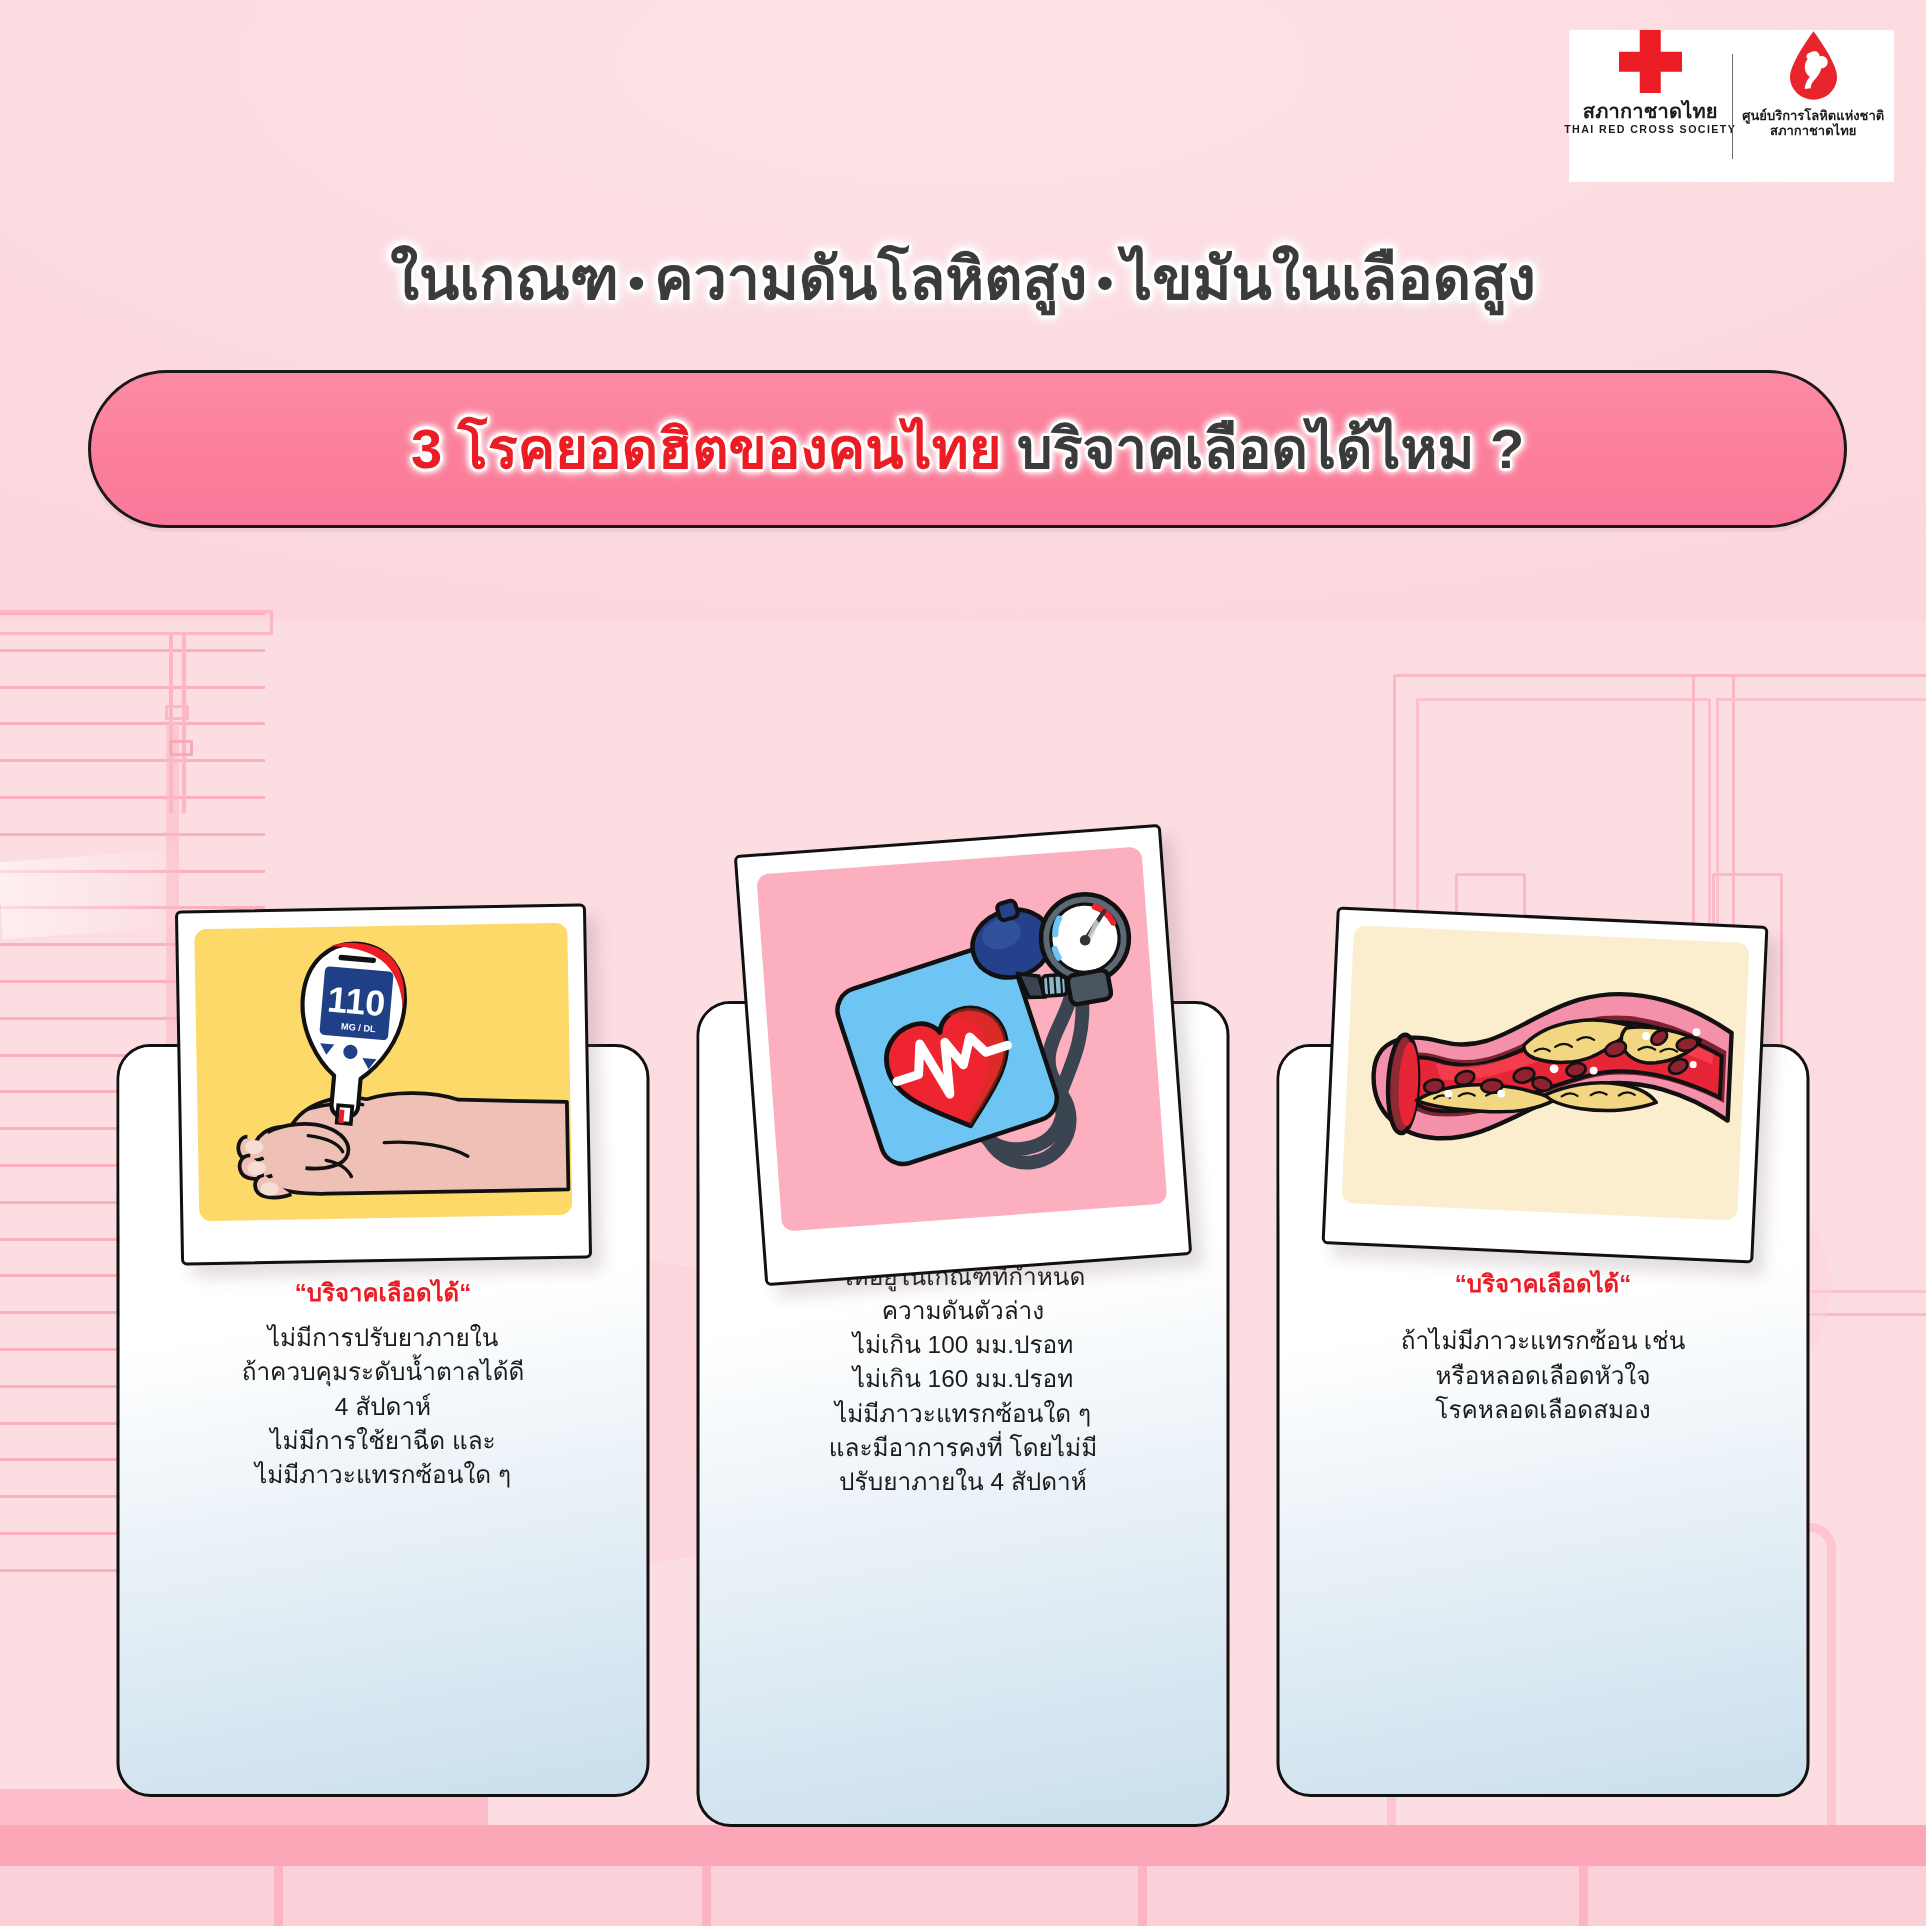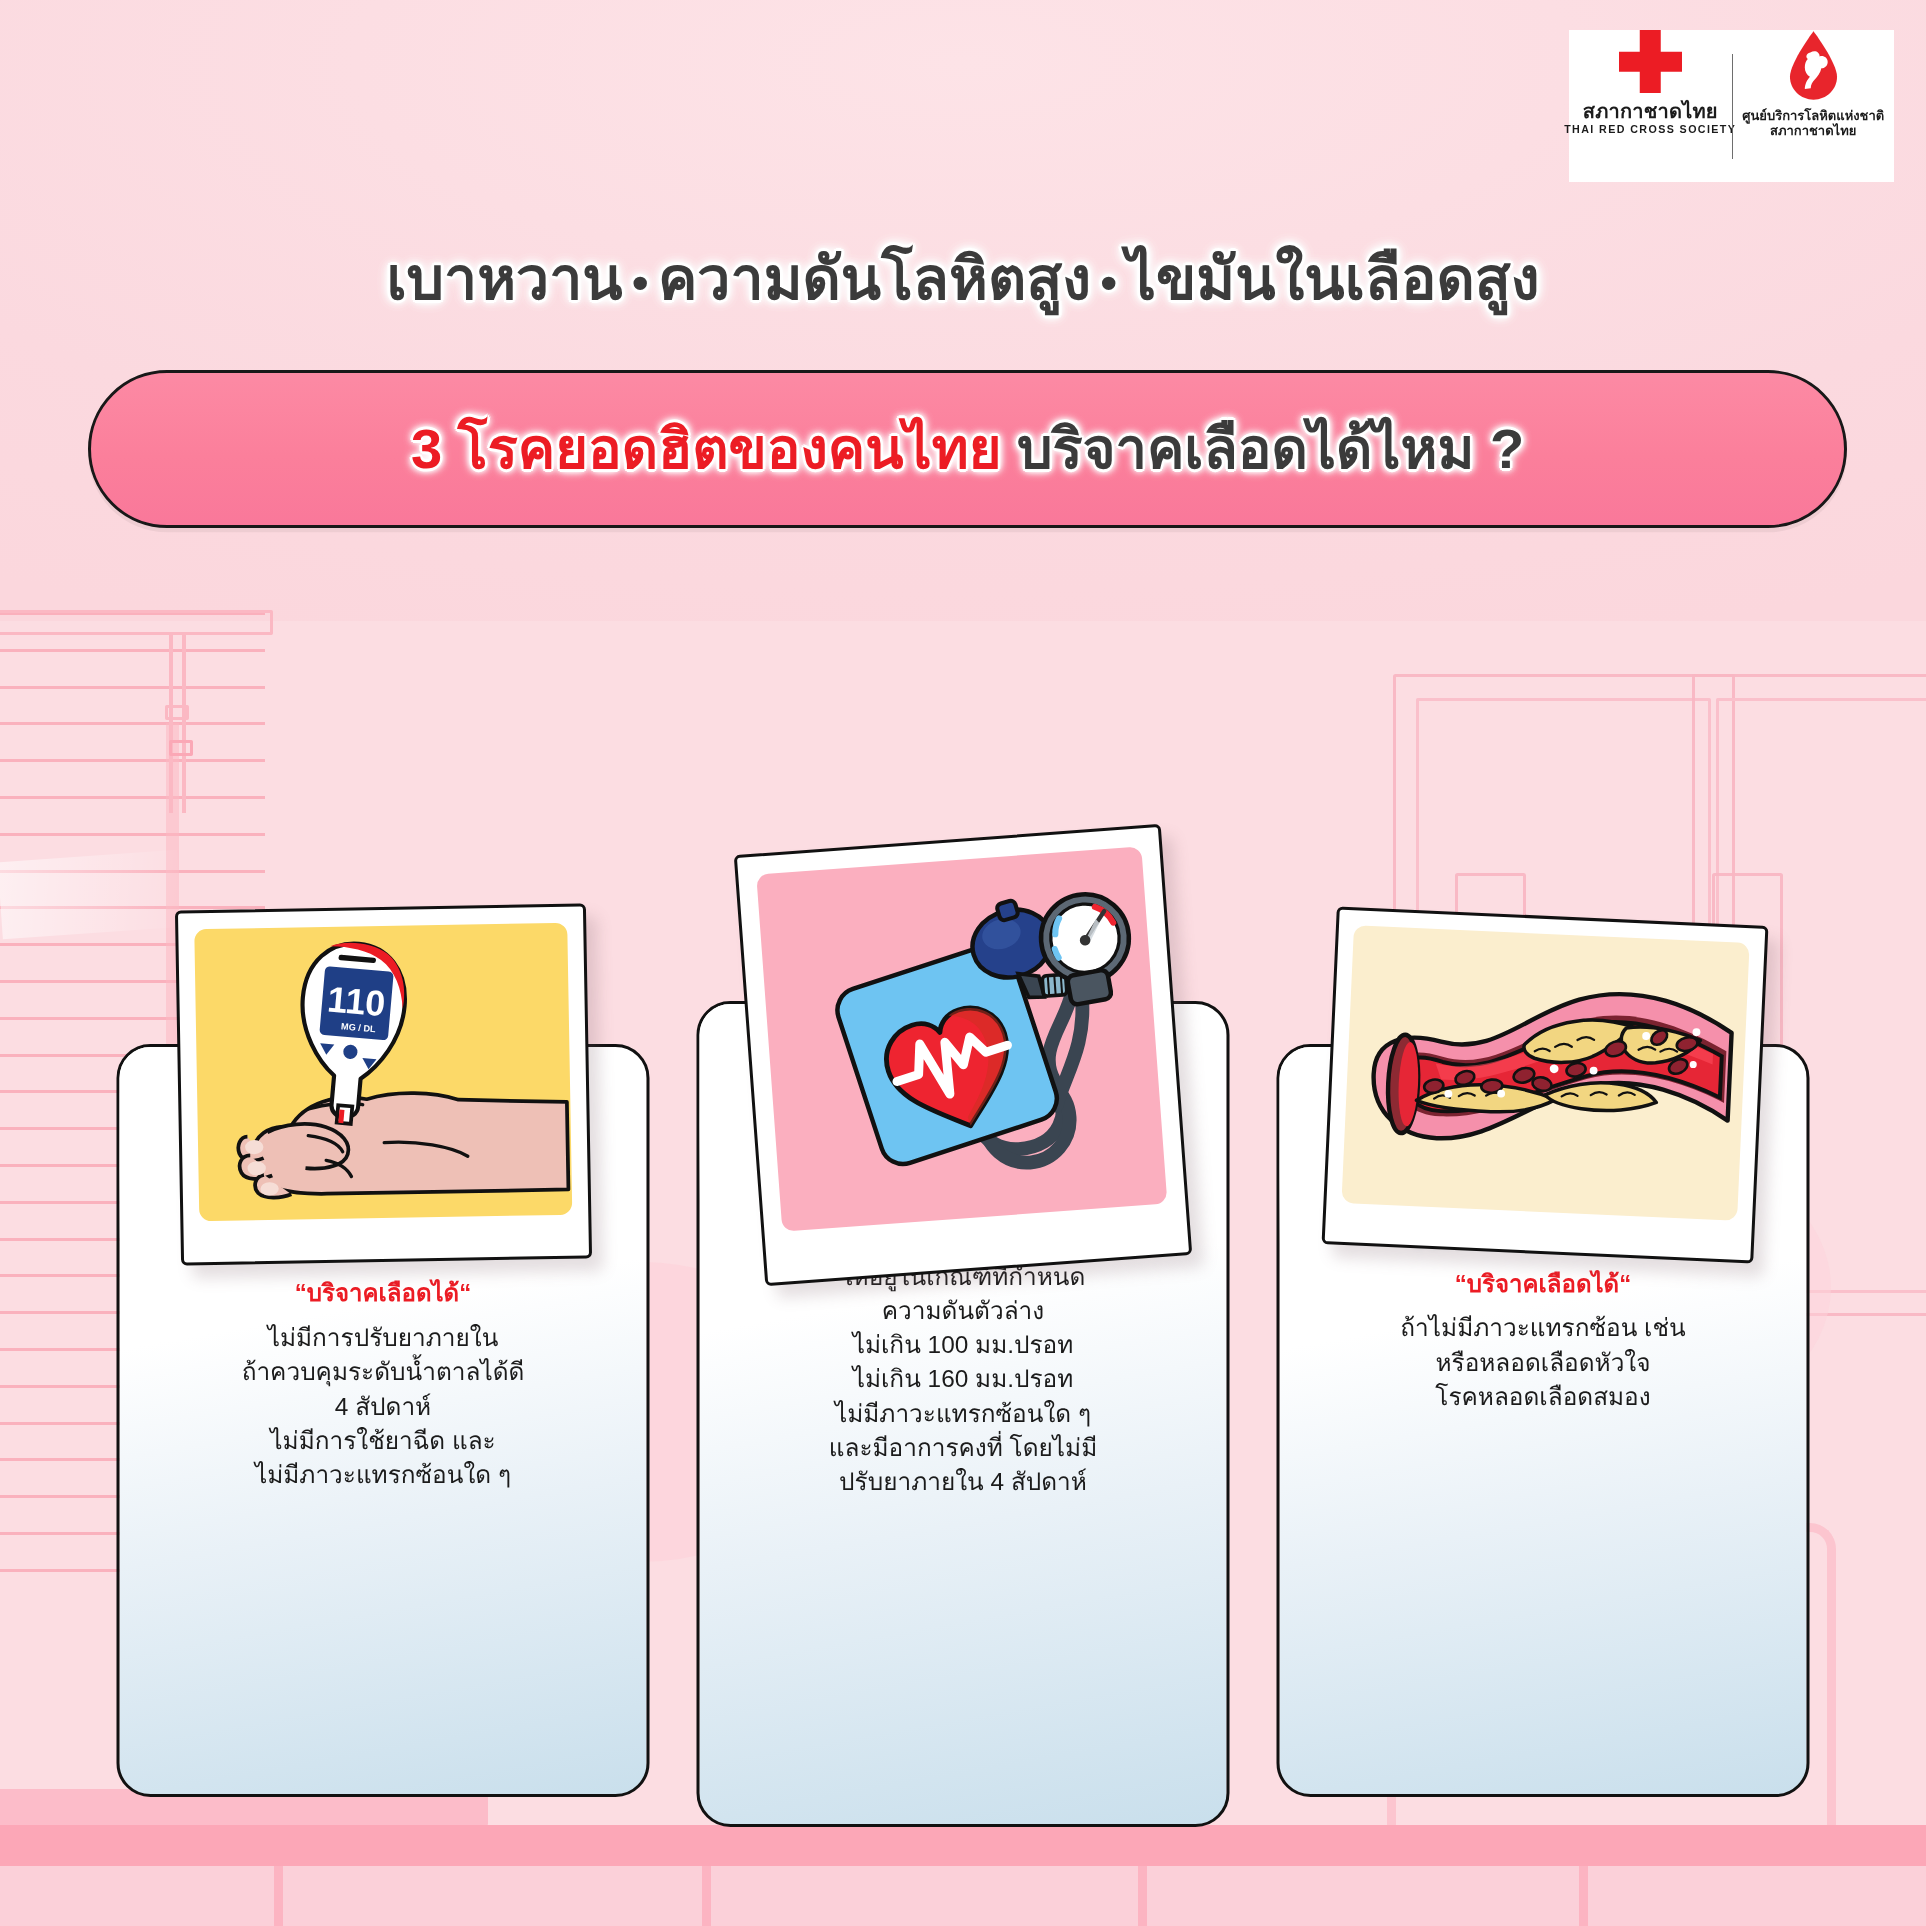--- a/index.html
+++ b/index.html
@@ -218,21 +218,21 @@
         <path d="M62.5 2 C62.5 2, 118 76, 118 109 C118 139, 93 163, 62.5 163 C32 163, 7 139, 7 109 C7 76, 62.5 2, 62.5 2 Z" fill="#e8252c"></path>
         <path d="M55 52 c10 -7 22 -2 22 9 c9 -3 19 3 19 13 c0 9 -7 15 -15 15 c-2 10 -9 20 -16 27 c-5 5 -9 12 -9 20 l-14 2 c0 -12 6 -22 12 -29 c-7 -4 -12 -12 -12 -22 c0 -8 2 -15 7 -20 c-5 -3 -5 -12 6 -15 z" fill="#ffffff"></path>
       </svg>
     </div>
     <div class="logo-th-sm">ศูนย์บริการโลหิตแห่งชาติ</div>
     <div class="logo-th-sm">สภากาชาดไทย</div>
   </div>
 </div>
 
 <div class="headline">
-  <span>เบาหวาน</span><span class="hl-sep">•</span><span>ความดันโลหิตสูง</span><span class="hl-sep">•</span><span>ไขมันในเลือดสูง</span>
+  <span>ในเกณฑ</span><span class="hl-sep">•</span><span>ความดันโลหิตสูง</span><span class="hl-sep">•</span><span>ไขมันในเลือดสูง</span>
 </div>
 
 <div class="banner">
   <div class="banner-text"><span class="banner-red">3 โรคยอดฮิตของคนไทย</span> <span class="banner-dark">บริจาคเลือดได้ไหม ?</span></div>
 </div>
 
 <div class="cards">
 
   <div class="col col-1">
     <div class="panel panel-1">
@@ -341,21 +341,21 @@
       </div>
     </div>
   </div>
 
   <div class="col col-3">
     <div class="panel panel-3">
       <div class="panel-wave"></div>
       <div class="panel-body" style="padding-top:165px;">
         <div class="card-title sm">โรคไขมันในเลือดสูง</div>
         <div class="card-sub" style="margin-top:22px;">“บริจาคเลือดได้“</div>
-        <div class="card-lines" style="margin-top:13px;">
+        <div class="card-lines" style="margin-top:26px;font-family:Liberation Serif, serif;">
           <div>ถ้าไม่มีภาวะแทรกซ้อน เช่น</div>
           <div>หรือหลอดเลือดหัวใจ</div>
           <div>โรคหลอดเลือดสมอง</div>
         </div>
       </div>
     </div>
 
     <div class="photo photo-3">
       <div class="photo-inner bg-cream">
         <svg viewBox="0 0 900 620" width="100%" height="100%" preserveAspectRatio="xMidYMid meet" aria-hidden="true">

